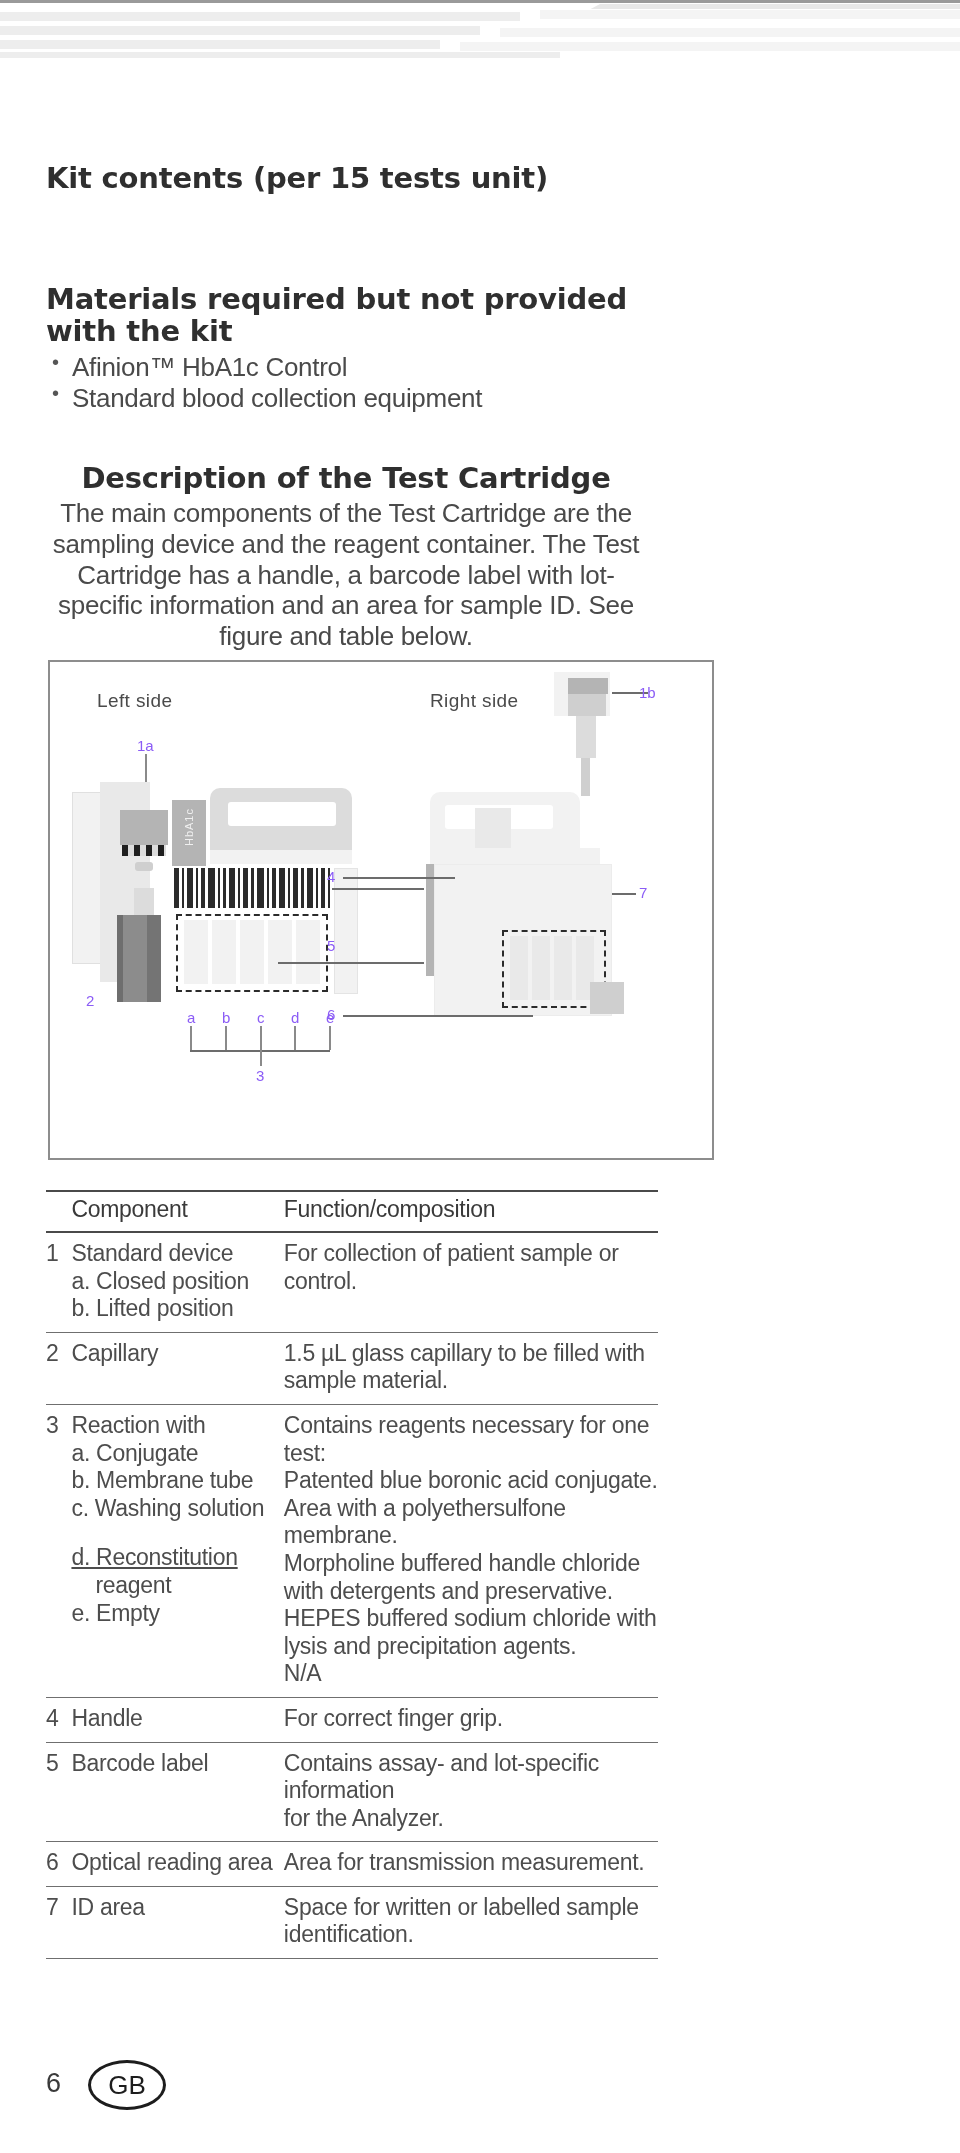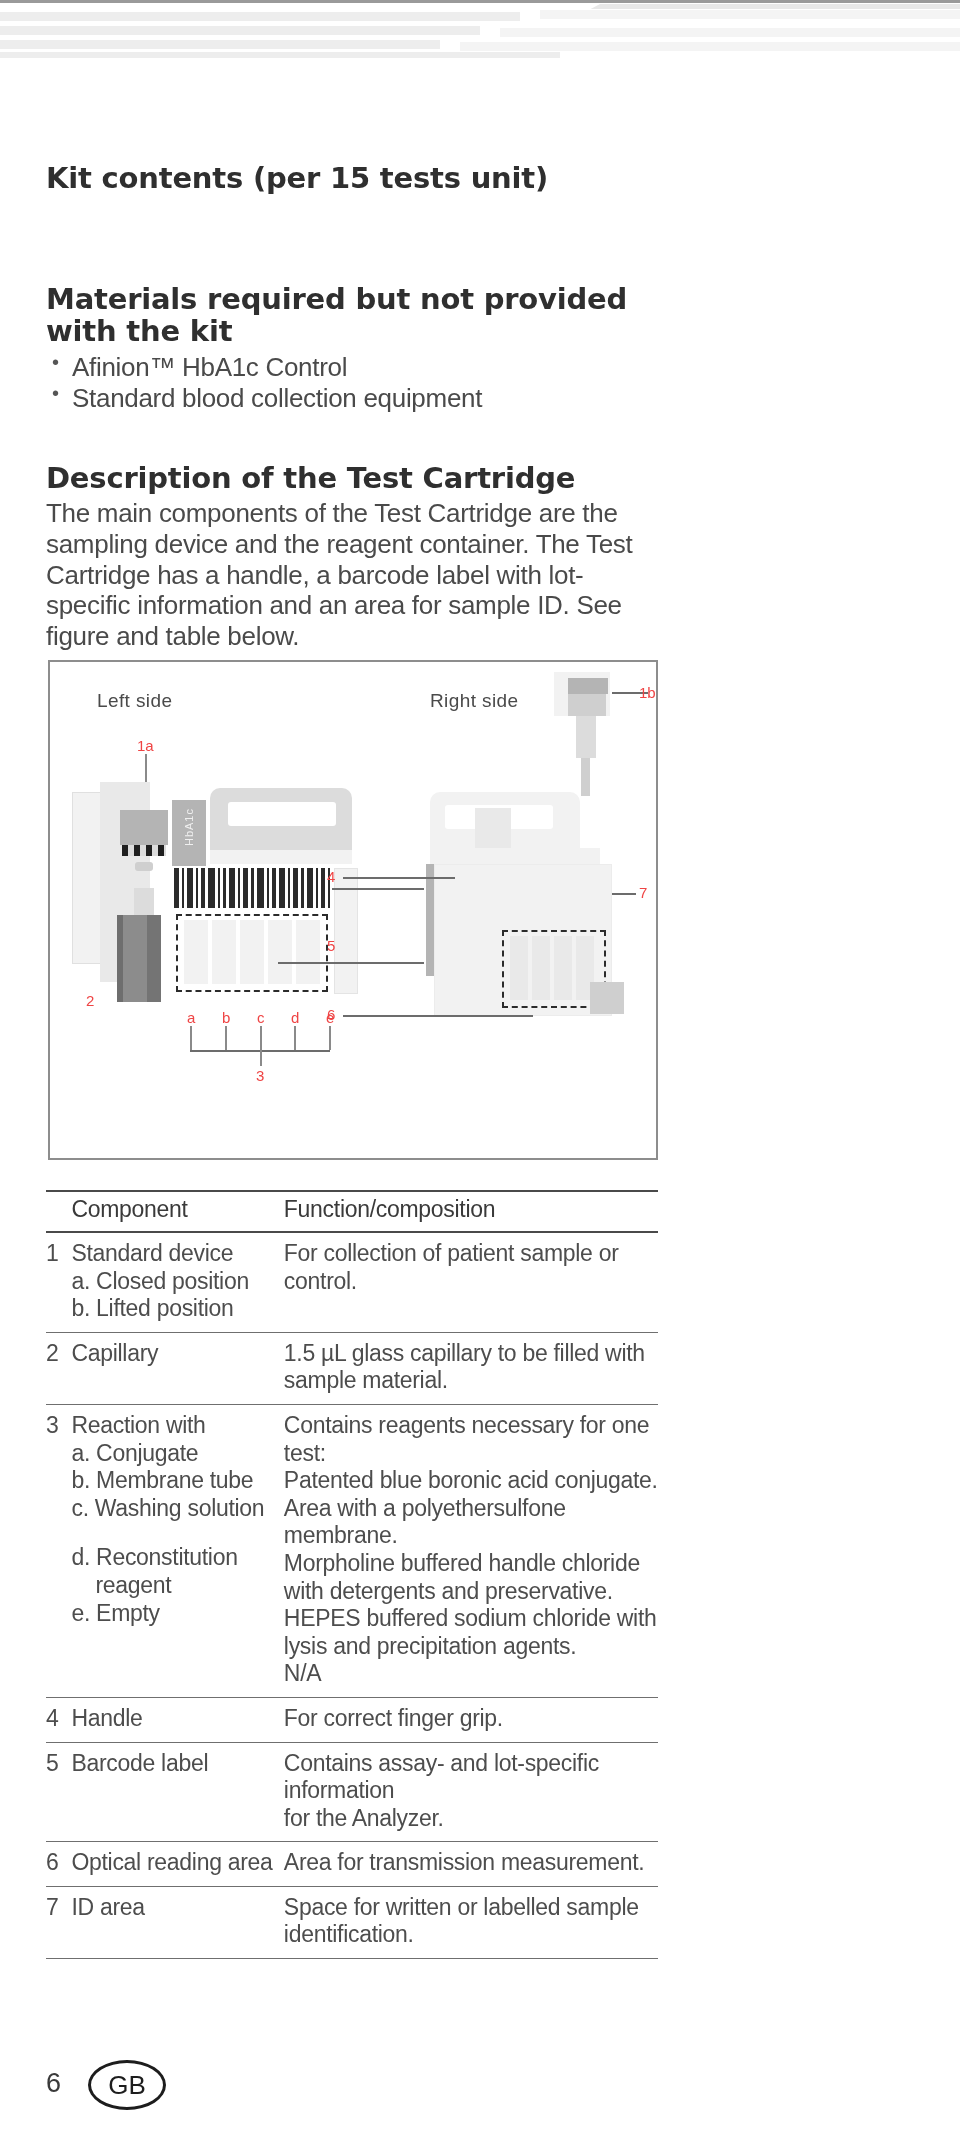--- a/index.html
+++ b/index.html
@@ -94,36 +94,36 @@
     color: #555;
   }
 
   .blk { position: absolute; }
 
   
   .figure-box {
     position: absolute;
     left: 48px;
     top: 660px;
-    width: 610px;
+    width: 666px;
     height: 500px;
     border: 2px solid #8d8d8d;
     background: #ffffff;
     box-sizing: border-box;
   }
   .fig-caption {
     position: absolute;
     font-size: 19px;
     color: #4a4a4a;
     letter-spacing: 0.4px;
   }
   .callout {
     position: absolute;
     font-size: 15px;
-    color: #ef4444;
+    color: #8b5cf6;
     font-family: "Liberation Sans", sans-serif;
   }
   .leader {
     position: absolute;
     background: #6c6c6c;
     height: 2px;
   }
   .leader-v {
     position: absolute;
     background: #8a8a8a;
@@ -258,21 +258,21 @@
   </div>
 
   <div class="blk" style="left:46px; top:283px; width:610px;">
     <h2 class="section-title">Materials required but not provided with the kit</h2>
     <ul class="bullets" style="margin-top:4px;">
       <li>Afinion™ HbA1c Control</li>
       <li>Standard blood collection equipment</li>
     </ul>
   </div>
 
-  <div class="blk" style="left:46px; top:462px; width:600px;">
+  <div class="blk" style="left:46px; top:462px; width:600px;text-align:center;">
     <h2 class="section-title">Description of the Test Cartridge</h2>
     <p class="body-text" style="margin-top:4px;">The main components of the Test Cartridge are the sampling device and the reagent container. The Test Cartridge has a handle, a barcode label with lot-specific information and an area for sample ID. See figure and table below.</p>
   </div>
 
   <div class="figure-box">
 
     <span class="fig-caption" style="left:47px; top:28px;">Left side</span>
     <span class="fig-caption" style="left:380px; top:28px;">Right side</span>
 
     <span class="callout" style="left:87px; top:75px;">1a</span>
@@ -414,21 +414,21 @@
         </td>
       </tr>
 
       <tr>
         <td class="col-num">3</td>
         <td class="col-comp">
           <span class="sub">Reaction with</span>
           <span class="sub">a. Conjugate</span>
           <span class="sub">b. Membrane tube</span>
           <span class="sub">c. Washing solution</span>
-          <span class="sub" style="margin-top:22px;">d. Reconstitution</span>
+          <span class="sub" style="margin-top:22px;text-decoration:underline;">d. Reconstitution</span>
           <span class="sub indent">reagent</span>
           <span class="sub">e. Empty</span>
         </td>
         <td class="col-func">
           <span class="sub">Contains reagents necessary for one test:</span>
           <span class="sub">Patented blue boronic acid conjugate.</span>
           <span class="sub">Area with a polyethersulfone membrane.</span>
           <span class="sub">Morpholine buffered handle chloride</span>
           <span class="sub">with detergents and preservative.</span>
           <span class="sub">HEPES buffered sodium chloride with</span>

